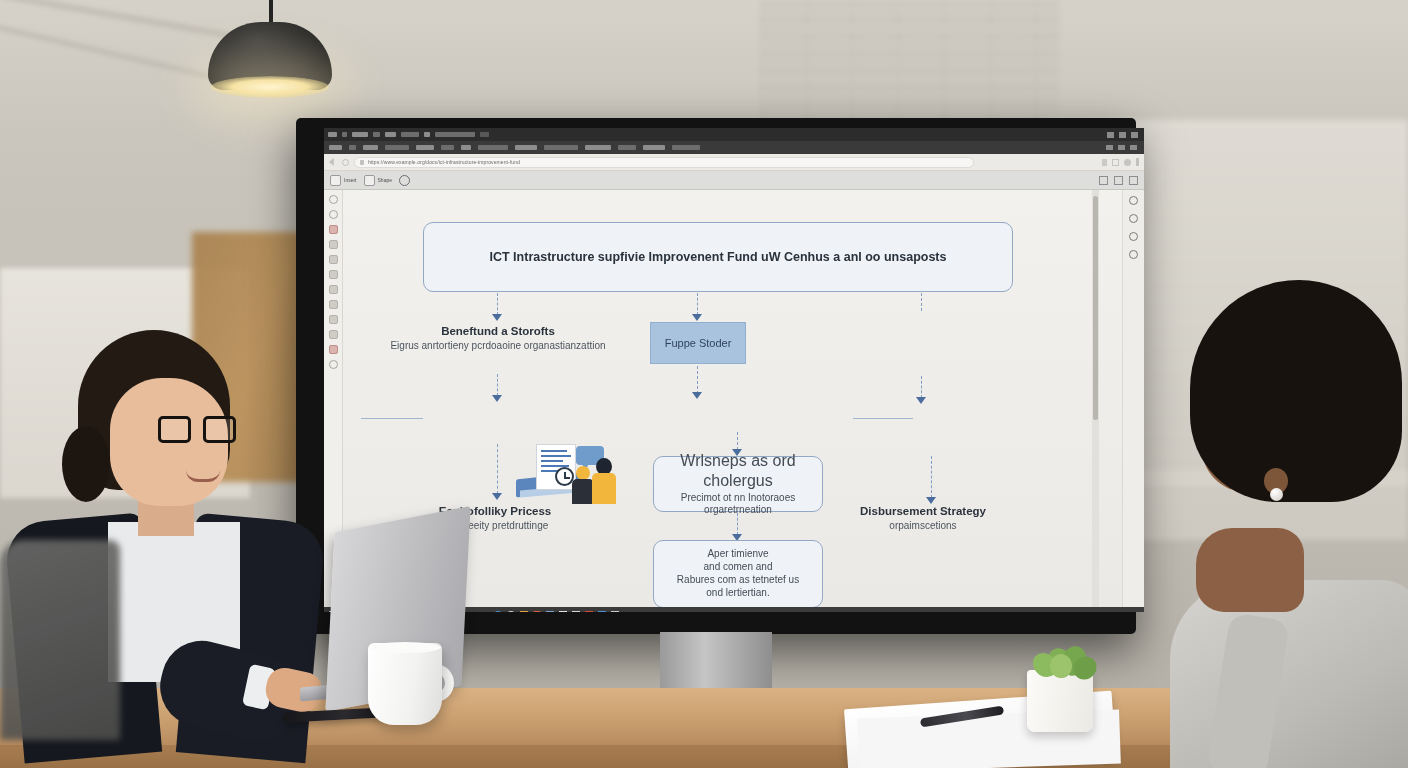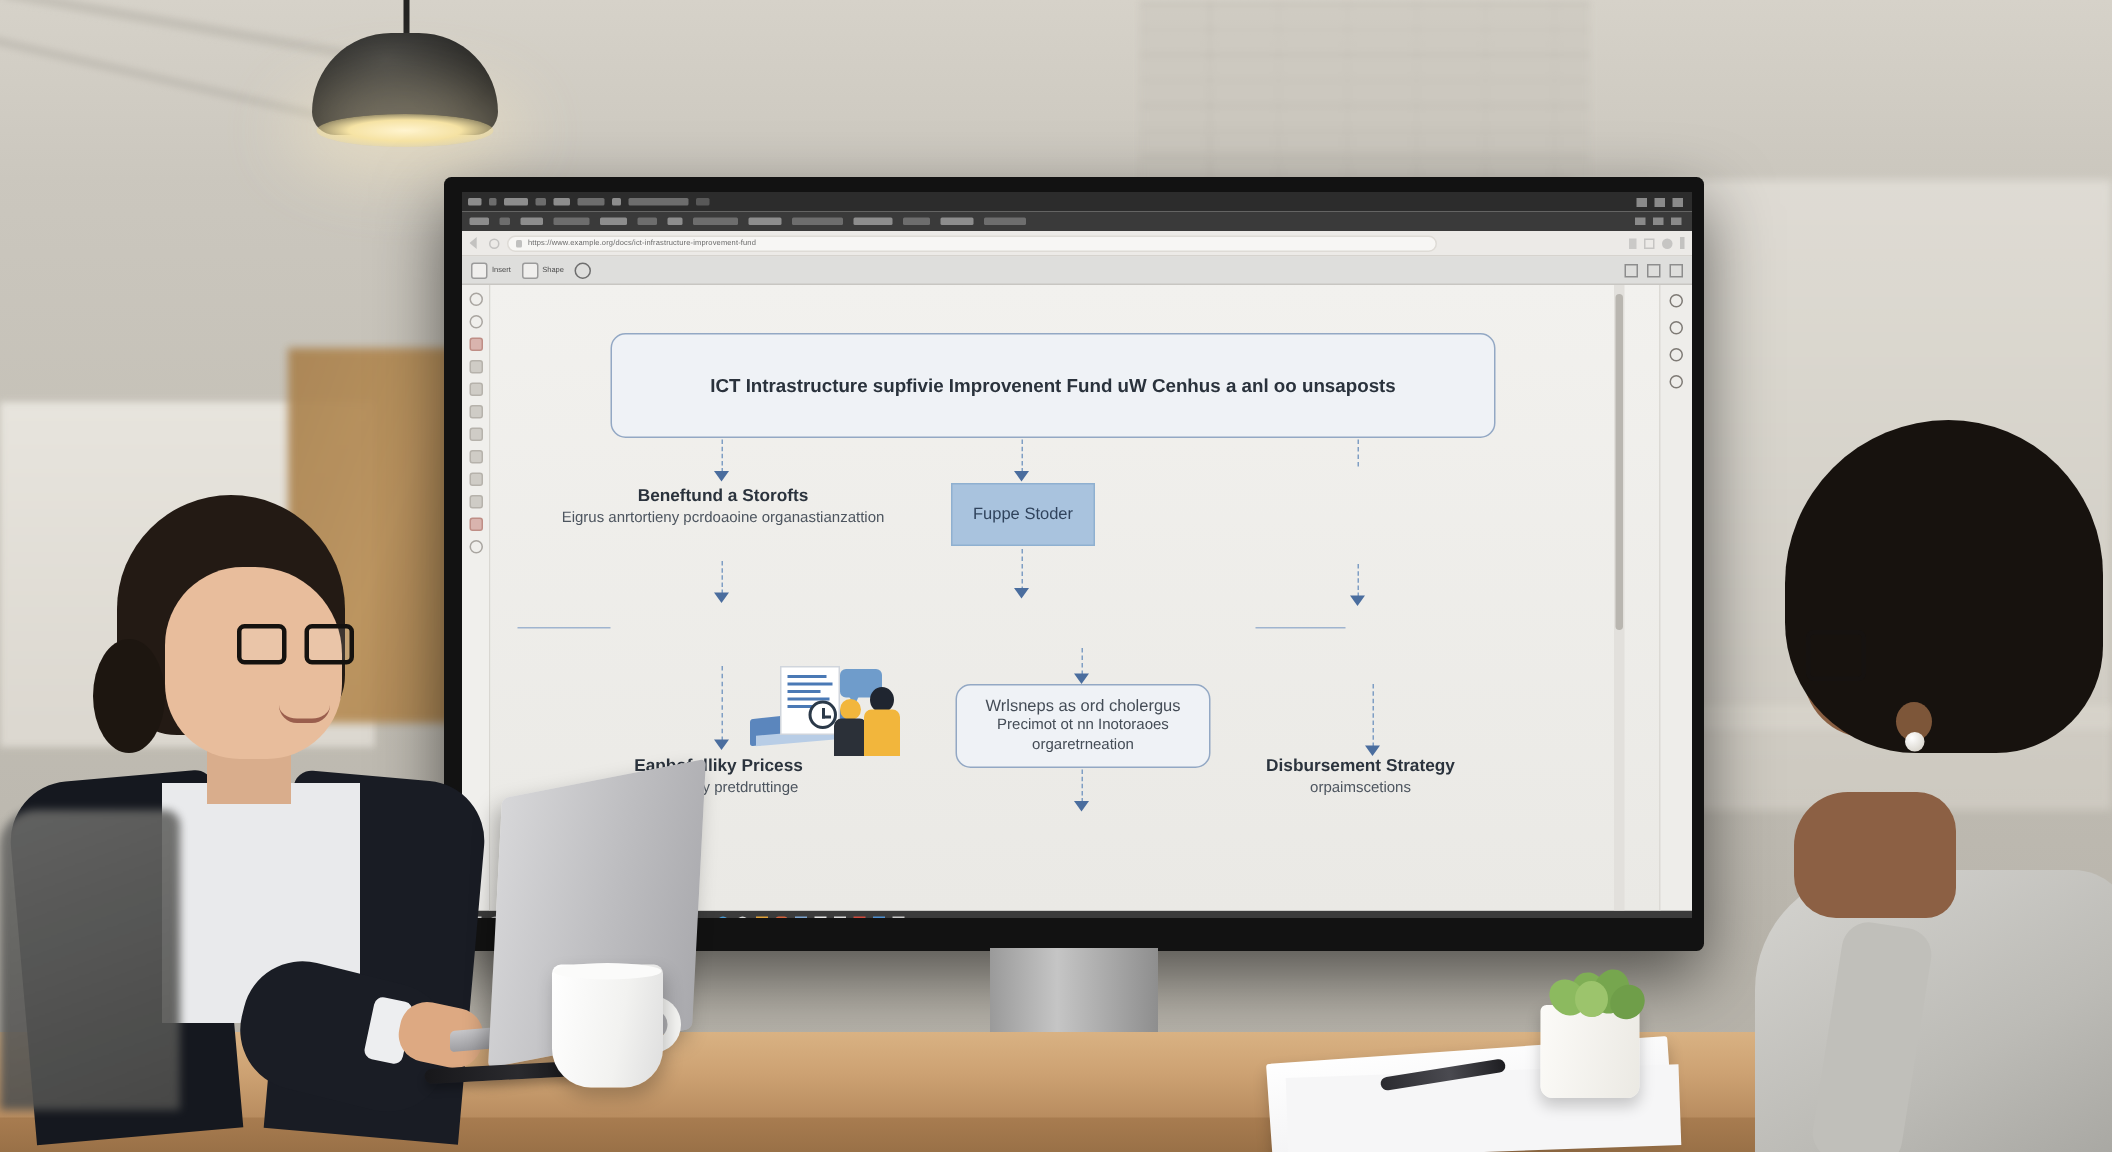--- a/index.html
+++ b/index.html
@@ -86,21 +86,21 @@
     box-shadow: 0 0 46px 20px rgba(255,240,200,.45);
   }
 
   
   .monitor {
     position: absolute; left: 296px; top: 118px;
     width: 840px; height: 516px;
     background: #121212;
     border-radius: 5px;
     box-shadow: 0 18px 46px rgba(0,0,0,.55);
-    padding: 10px 10px 22px 12px;
+    padding: 10px 10px 22px 28px;
   }
   .monitor-neck {
     position: absolute; left: 660px; top: 632px; width: 112px; height: 74px;
     background: linear-gradient(90deg,#9a9a9a,#c5c5c5 40%,#8e8e8e);
   }
   .monitor-foot {
     position: absolute; left: 612px; top: 700px; width: 212px; height: 16px;
     background: linear-gradient(180deg,#c9c9c9,#9a9a9a);
     border-radius: 4px;
   }
@@ -622,38 +622,44 @@
 
 
             <div class="arrow-v" style="left:376px;top:228px;height:18px"></div>
             <div class="arrow-head" style="left:371px;top:245px"></div>
             <div class="arrow-v" style="left:136px;top:240px;height:50px"></div>
             <div class="arrow-head" style="left:131px;top:289px"></div>
             <div class="arrow-v" style="left:570px;top:252px;height:42px"></div>
             <div class="arrow-head" style="left:565px;top:293px"></div>
 
             <div class="fc-box" style="left:292px;top:252px;width:170px;height:56px;padding:0 8px">
-              <div style="font-size:11px;color:#444c56">Wrlsneps as ord cholergus</div>
+              <div style="font-size:16px;color:#444c56">Wrlsneps as ord cholergus</div>
               <div style="font-size:10px;color:#444c56">Precimot ot nn Inotoraoes</div>
               <div style="font-size:10px;color:#444c56">orgaretrneation</div>
             </div>
 
             <div class="arrow-v" style="left:376px;top:309px;height:22px"></div>
             <div class="arrow-head" style="left:371px;top:330px"></div>
 
             <div class="fc-plain" style="left:28px;top:300px;width:212px">
               <span class="h">Eapbofolliky Pricess</span>
               <span class="s">Efficiceeity pretdruttinge</span>
             </div>
 
             <div class="fc-plain" style="left:448px;top:300px;width:228px">
               <span class="h">Disbursement Strategy</span>
               <span class="s">orpaimscetions</span>
             </div>
 
+            <div class="fc-box" style="left:292px;top:336px;width:170px;height:68px;padding:0 8px">
+              <div style="font-size:10px;color:#444c56">Aper timienve</div>
+              <div style="font-size:10px;color:#444c56">and comen and</div>
+              <div style="font-size:10px;color:#444c56">Rabures com as tetnetef us</div>
+              <div style="font-size:10px;color:#444c56">ond lertiertian.</div>
+            </div>
 
           </div>
 
           <div class="scrollbar">
             <div class="scroll-thumb"></div>
           </div>
         </div>
 
         <div class="right-rail">
           <div class="rr-ic"></div>

